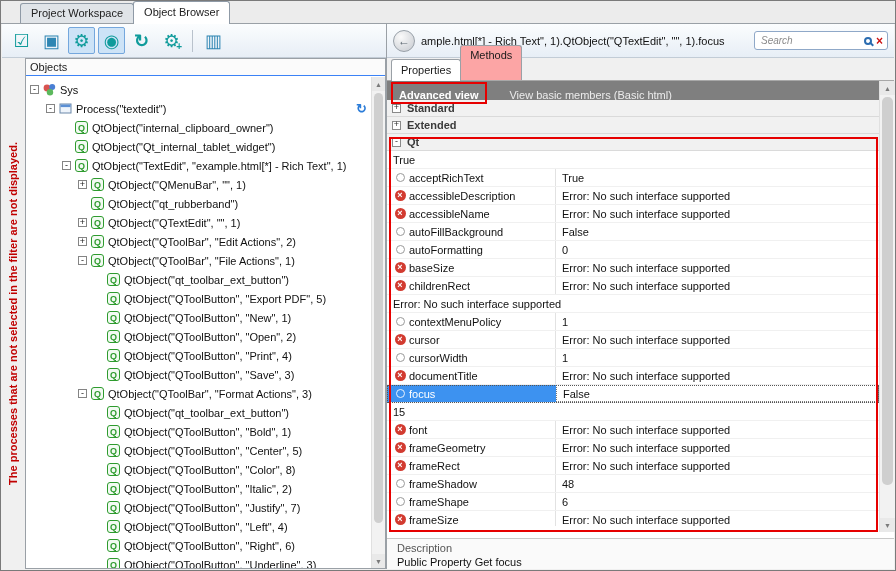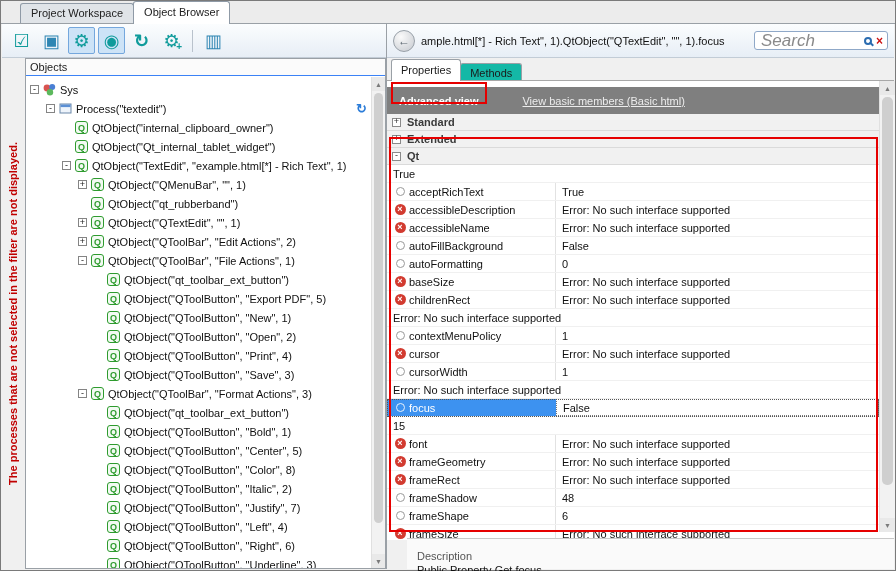--- a/index.html
+++ b/index.html
@@ -26,21 +26,21 @@
   .i-gearplus::after{content:"+";position:absolute;right:2px;bottom:1px;font-size:10px;font-weight:bold;color:#0f9b9b;}
   .i-window::before{content:"▥";color:#2f86b3;}
   .tsep{width:1px;height:22px;background:#b9c2cc;margin:0 4px;}
 
   
   .pathbar{position:absolute;left:386px;top:23px;right:1px;height:34px;background:linear-gradient(#fbfdfe,#e7eef6);border-bottom:1px solid #c2ccd6;display:flex;align-items:center;padding:0 6px;gap:6px;}
   .backbtn{width:22px;height:22px;flex:none;border-radius:50%;background:radial-gradient(circle at 35% 30%,#fafafa,#c6cad0);border:1px solid #98a0a8;color:#5b6770;display:flex;align-items:center;justify-content:center;font-size:12px;}
   .backbtn::before{content:"←";}
   .pathtext{flex:1;white-space:nowrap;overflow:hidden;color:#111;}
   .search{width:134px;height:19px;flex:none;border:1px solid #8fa8c8;border-radius:3px;background:#fff;display:flex;align-items:center;padding:0 4px 0 6px;gap:4px;}
-  .search input{border:none;outline:none;flex:1;min-width:0;background:transparent;font-family:"Liberation Sans",sans-serif;font-size:17px;color:#333;}
+  .search input{border:none;outline:none;flex:1;min-width:0;background:transparent;font-family:"Liberation Sans",sans-serif;font-size:10px;color:#333;}
   .search input::placeholder{color:#8a8a8a;font-style:italic;}
   .mag{width:8px;height:8px;border:2px solid #2b6cb0;border-radius:50%;position:relative;flex:none;}
   .mag::after{content:"";position:absolute;width:5px;height:2px;background:#2b6cb0;transform:rotate(45deg);right:-4px;bottom:-2px;}
   .clear{color:#cc1111;font-weight:bold;font-size:12px;line-height:1;flex:none;}
   .clear::before{content:"×";}
 
   
   .divider{position:absolute;left:385px;top:23px;bottom:1px;width:1px;background:#9aa0a6;z-index:5;}
 
   
@@ -71,30 +71,30 @@
   .sarr.down{bottom:0;}.sarr.down::before{content:"▼";}
   .sthumb{position:absolute;left:2px;right:2px;background:#cfcfcf;border-radius:5px;}
   .tscroll{top:18px;right:0;bottom:0;width:14px;}
   .tscroll .sthumb{top:16px;height:430px;}
 
   
   .rightbase{position:absolute;left:386px;top:80px;right:1px;height:457px;background:#fff;}
 
   
   .ptabs{position:absolute;left:386px;top:57px;right:1px;height:23px;background:#f0f0f0;display:flex;align-items:flex-end;padding-left:4px;border-bottom:1px solid #a8a8a8;}
-  .ptab{height:17px;line-height:18px;padding:0 9px;border:1px solid #9aa0a6;border-bottom:none;border-radius:3px 3px 0 0;background:#14b8a6;margin-right:-1px;}
+  .ptab{height:35px;line-height:18px;padding:0 9px;border:1px solid #9aa0a6;border-bottom:none;border-radius:3px 3px 0 0;background:#fca5a5;margin-right:-1px;}
   .ptab.active{background:#fff;height:22px;line-height:20px;margin-bottom:-1px;z-index:2;text-align:right;}
 
   
-  .viewbar{position:absolute;left:386px;top:86px;width:492px;height:28px;background:#7f7f7f;display:flex;align-items:center;padding-left:12px;gap:44px;}
+  .viewbar{position:absolute;left:386px;top:80px;width:492px;height:28px;background:#7f7f7f;display:flex;align-items:center;padding-left:12px;gap:31px;}
   .advview{color:#fff;font-weight:bold;}
   .basiclink{color:#ececec;text-decoration:underline;cursor:pointer;}
 
   
-  .proptable{position:absolute;left:386px;top:113px;width:492px;height:426px;background:#fff;overflow:hidden;}
+  .proptable{position:absolute;left:386px;top:99px;width:492px;height:426px;background:#fff;overflow:hidden;}
   .section{height:17px;background:#f1f1f1;border-bottom:1px solid #dadada;display:flex;align-items:center;padding-left:5px;gap:6px;color:#3a3a3a;font-weight:bold;}
   .sec-exp{width:9px;height:9px;border:1px solid #8a8a8a;background:#fff;display:flex;align-items:center;justify-content:center;font-size:9px;line-height:1;color:#333;font-weight:normal;padding-bottom:1px;}
   .sec-exp.plus::before{content:"+";}
   .sec-exp.minus::before{content:"-";}
   .prow{height:18px;display:flex;align-items:stretch;border-bottom:1px solid #f0f0f0;}
   .pleft{width:169px;flex:none;display:flex;align-items:center;border-right:1px solid #e2e2e2;padding-left:4px;}
   .picon{width:18px;flex:none;display:flex;align-items:center;justify-content:center;}
   .picon.ok::before{content:"";width:7px;height:7px;border:1px solid #9a9a9a;border-radius:50%;}
   .picon.err::before{content:"×";width:11px;height:11px;background:#d23b30;border-radius:50%;color:#fff;font-size:9px;font-weight:bold;display:flex;align-items:center;justify-content:center;line-height:1;}
   .pname{color:#111;}
@@ -108,21 +108,21 @@
   
   .redbox{position:absolute;border:2px solid #e60000;pointer-events:none;z-index:40;}
   .redbox-adv{left:390px;top:81px;width:96px;height:22px;}
   .redbox-qt{left:388px;top:136px;width:489px;height:395px;}
 
   
   .vscroll{top:80px;left:878px;width:16px;height:451px;}
   .vscroll .sthumb{top:16px;height:388px;}
 
   
-  .descr{position:absolute;left:386px;top:537px;right:1px;bottom:1px;background:#fafafa;border-top:1px solid #c9c9c9;padding:11px 10px;margin-left:20px;}
+  .descr{position:absolute;left:386px;top:537px;right:1px;bottom:1px;background:#fafafa;border-top:1px solid #c9c9c9;padding:3px 10px;}
   .dtitle{color:#555;}
   .dtext{color:#111;margin-top:2px;}
 </style>
 </head>
 <body>
 
 <div id="app">
 
   <div class="tabbar">
     <div class="tab">Project Workspace</div>
@@ -422,20 +422,24 @@
       <div class="pval">Error: No such interface supported</div>
     </div>
     <div class="prow">
       <div class="pleft">
           <span class="picon ok"></span>
           <span class="pname">cursorWidth</span>
         </div>
       <div class="pval">1</div>
     </div>
     <div class="prow">
+      <div class="pleft">
+          <span class="picon err"></span>
+          <span class="pname">documentTitle</span>
+        </div>
       <div class="pval">Error: No such interface supported</div>
     </div>
     <div class="prow selected">
       <div class="pleft">
           <span class="picon ok"></span>
           <span class="pname">focus</span>
         </div>
       <div class="pval">False</div>
     </div>
     <div class="prow">

